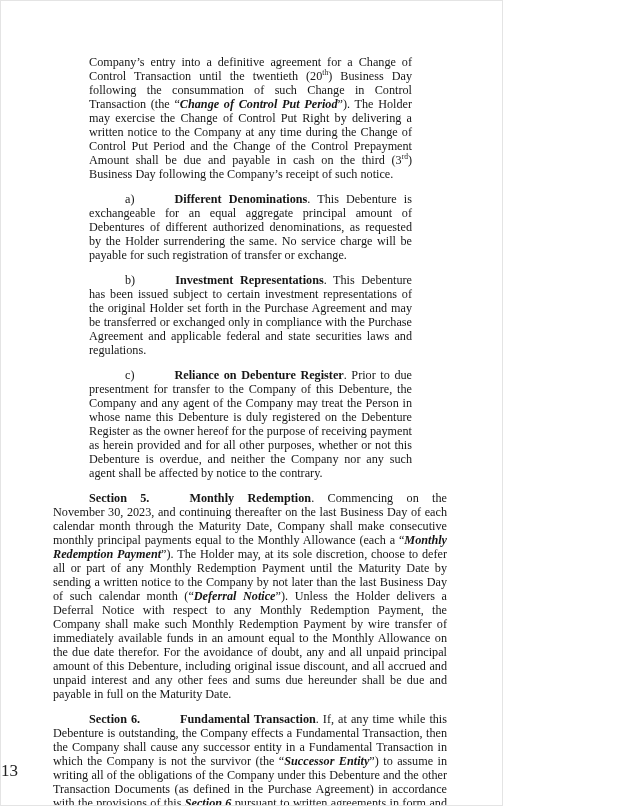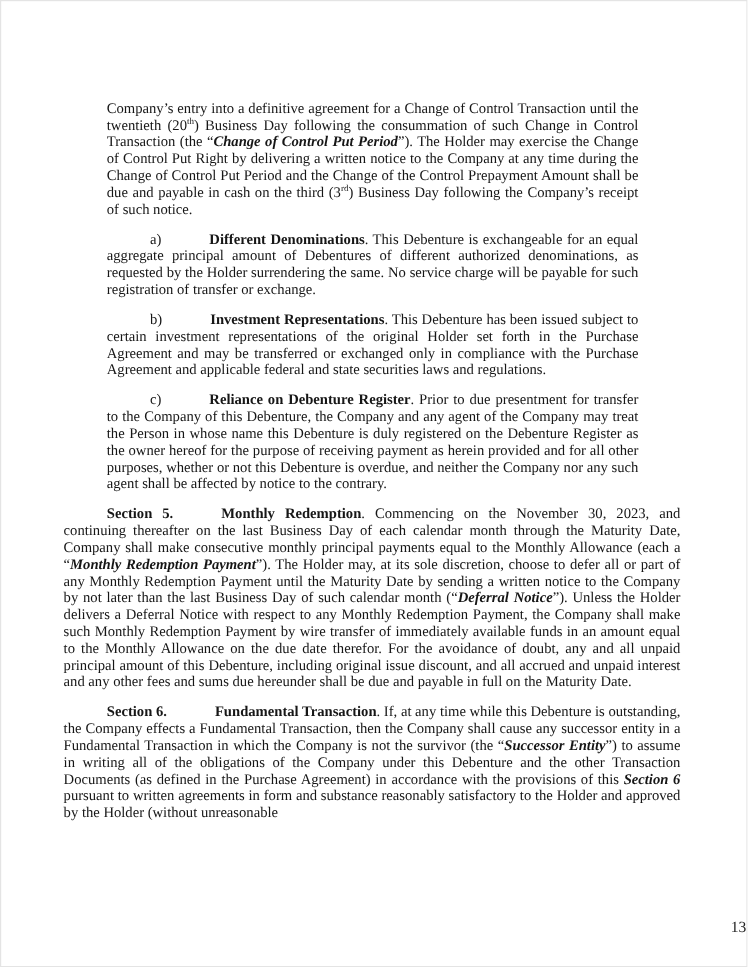--- a/index.html
+++ b/index.html
@@ -2,28 +2,28 @@
 <html><head>
 <meta charset="utf-8">
 <style>
   html, body {
     margin: 0;
     padding: 0;
     background: #ffffff;
   }
   .page {
     position: relative;
-    width: 623px;
+    width: 503px;
     height: 806px;
     box-sizing: border-box;
     background: #ffffff;
     border: 1px solid #e4e4e4;
     font-family: "Liberation Serif", "DejaVu Serif", serif;
     color: #161616;
-    padding: 82px 55px 0 52px;
+    padding: 54px 55px 0 52px;
     overflow: hidden;
   }
   .doc-body {
     font-size: 12.2px;
     line-height: 14px;
   }
   .para {
     margin: 0 0 11px 0;
     text-align: justify;
   }
@@ -46,22 +46,22 @@
   }
   .run.tab {
     display: inline-block;
     width: 40px;
   }
   .page-number {
     position: absolute;
     bottom: 24px;
     left: 0;
     right: 0;
-    text-align: right;
-    font-size: 13px;
+    text-align: left;
+    font-size: 17px;
     color: #222222;
   }
 </style>
 </head>
 <body>
 
 <div class="page">
   <div class="doc-body">
       <p class="para block"><span class="run">Company’s entry into a definitive agreement for a Change of Control Transaction until the twentieth (20</span><span class="run sup">th</span><span class="run">) Business Day following the consummation of such Change in Control Transaction (the “</span><span class="run bi">Change of Control Put Period</span><span class="run">”). The Holder may exercise the Change of Control Put Right by delivering a written notice to the Company at any time during the Change of Control Put Period and the Change of the Control Prepayment Amount shall be due and payable in cash on the third (3</span><span class="run sup">rd</span><span class="run">) Business Day following the Company’s receipt of such notice.</span></p>
       <p class="para block indent"><span class="run">a)</span><span class="run tab"></span><span class="run b">Different Denominations</span><span class="run">. This Debenture is exchangeable for an equal aggregate principal amount of Debentures of different authorized denominations, as requested by the Holder surrendering the same. No service charge will be payable for such registration of transfer or exchange.</span></p>

